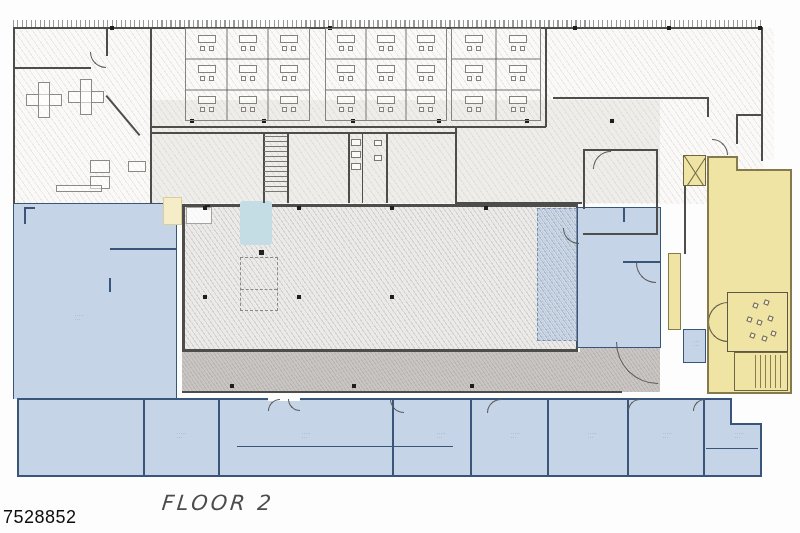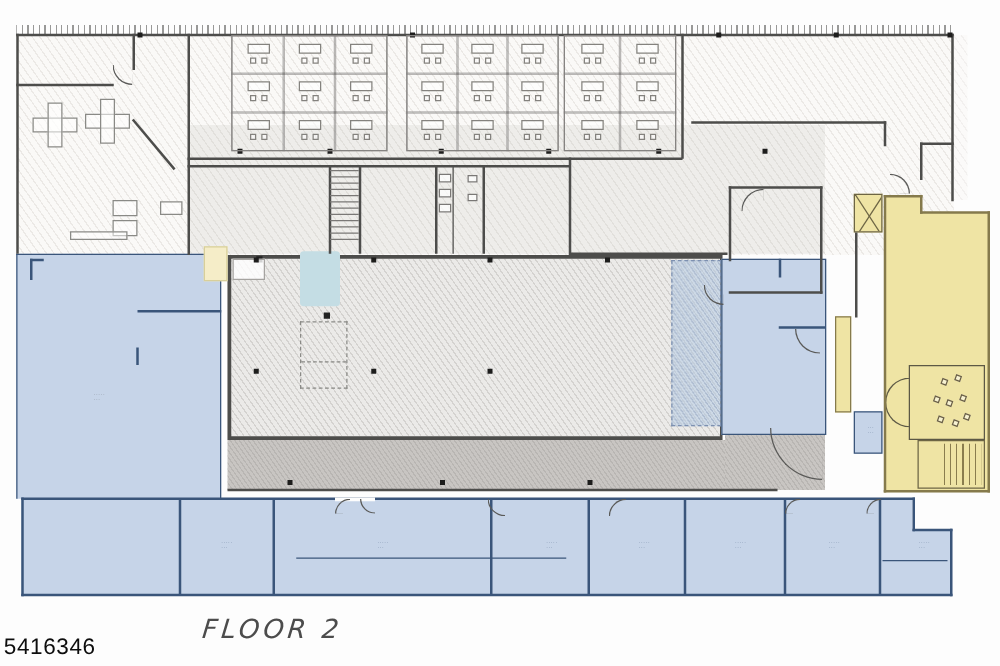--- a/index.html
+++ b/index.html
@@ -116,21 +116,21 @@
   <div style="left:26px;top:82px;width:36px;height:36px;">
     <div class="cross-bar" style="left:0;top:12px;width:36px;height:12px;"></div>
     <div class="cross-bar" style="left:12px;top:0;width:12px;height:36px;"></div>
   </div>
   <div style="left:68px;top:79px;width:36px;height:36px;">
     <div class="cross-bar" style="left:0;top:12px;width:36px;height:12px;"></div>
     <div class="cross-bar" style="left:12px;top:0;width:12px;height:36px;"></div>
   </div>
 
   <div id="floor-label" style="left:162px;top:491px;">FLOOR 2</div>
-  <div id="listing-number" style="left:3px;top:507px;">5416346</div>
+  <div id="listing-number" style="left:3px;top:507px;">7528852</div>
 <div class="w" style="left: 13px; top: 27px; width: 750px; height: 2px;"></div>
     <div class="w" style="left: 13px; top: 27px; width: 2px; height: 176px;"></div>
     <div class="w" style="left: 761px; top: 27px; width: 2px; height: 134px;"></div>
     <div class="w" style="left: 736px; top: 114px; width: 27px; height: 1.5px;"></div>
     <div class="w" style="left: 736px; top: 114px; width: 1.5px; height: 30px;"></div>
     <div class="w" style="left: 553px; top: 97px; width: 156px; height: 1.5px;"></div>
     <div class="w" style="left: 707px; top: 97px; width: 1.5px; height: 20px;"></div>
     <div class="w" style="left: 150px; top: 27px; width: 1.5px; height: 177px;"></div>
     <div class="w" style="left: 545px; top: 27px; width: 1.5px; height: 100px;"></div>
     <div class="w" style="left: 150px; top: 126px; width: 396px; height: 1.5px;"></div>

